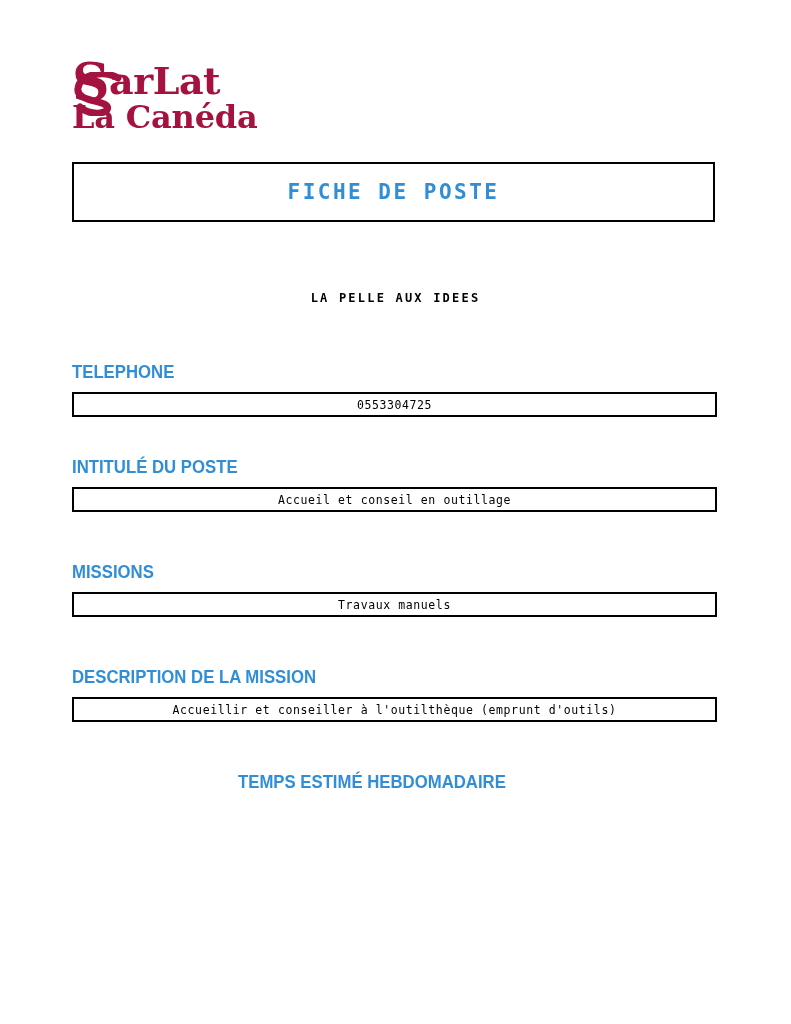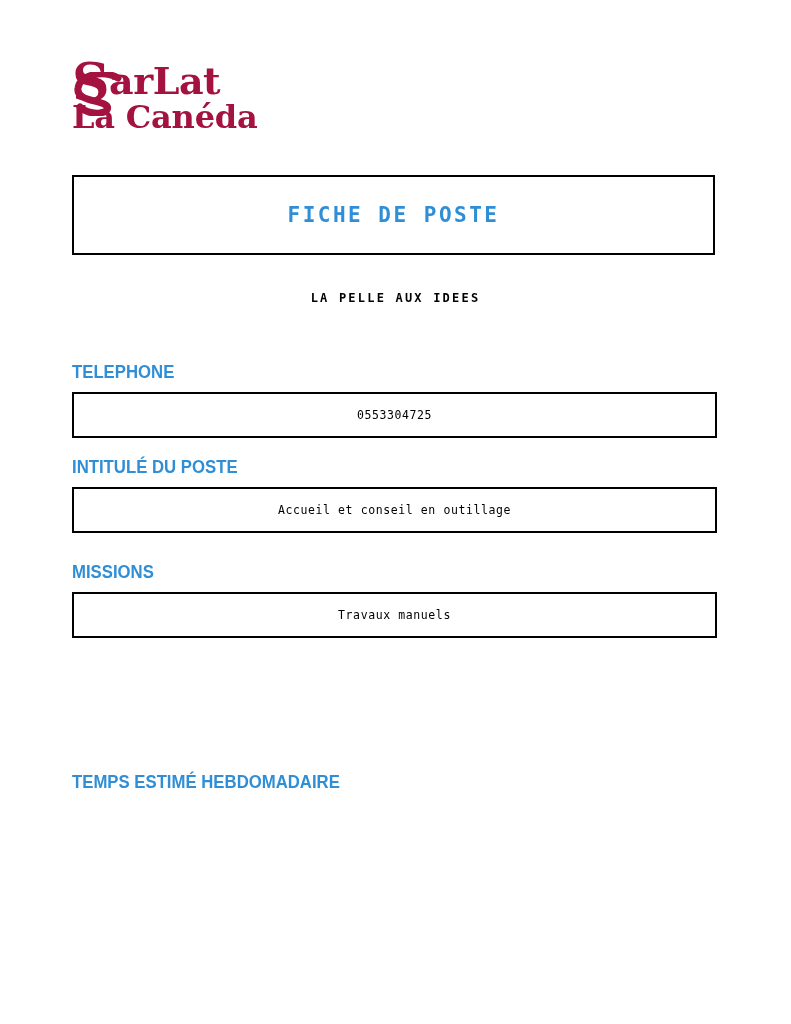--- a/index.html
+++ b/index.html
@@ -65,27 +65,26 @@
     border: 0;
     background: transparent;
   }
 
   
   .title-box {
     position: absolute;
     left: 72px;
     top: 162px;
     width: 643px;
-    height: 80px;
+    height: 60px;
     border: 2px solid #000000;
     box-sizing: border-box;
     display: flex;
     align-items: center;
     justify-content: center;
-    margin-top: 13px;
   }
   .title-text {
     font-family: "DejaVu Sans Mono", monospace;
     font-size: 21px;
     font-weight: 700;
     letter-spacing: 2.5px;
     color: #2F8ED6;
   }
 
   
@@ -115,39 +114,39 @@
     color: #2F8ED6;
     letter-spacing: 0px;
     margin: 0 0 9px 0;
     transform: scaleX(0.93);
     transform-origin: left center;
     white-space: nowrap;
   }
   .field-value-box {
     border: 2px solid #000000;
     box-sizing: border-box;
-    height: 46px;
+    height: 25px;
     display: flex;
     align-items: center;
     justify-content: center;
     background: #ffffff;
   }
   .field-value {
     font-family: "DejaVu Sans Mono", monospace;
     font-size: 11.5px;
     color: #000000;
     letter-spacing: 0.6px;
     white-space: nowrap;
   }
 
   .f-telephone { top: 362px; }
   .f-intitule  { top: 457px; }
   .f-missions  { top: 562px; }
   .f-description { top: 667px; }
-  .f-temps     { top: 772px; }
+  .f-temps     { top: 772px; text-align: center; }
 </style>
 </head>
 <body>
 
 <div class="page">
 
   <div class="logo">
     <svg class="logo-swish" viewBox="0 0 52 44" aria-hidden="true">
       <path d="M44 6 C30 -2, 6 2, 4 16 C2 28, 22 28, 30 32 C36 35, 34 40, 26 41 C18 42, 10 39, 6 35" fill="none" stroke="#A4123F" stroke-width="7" stroke-linecap="round"></path>
     </svg>
@@ -175,18 +174,24 @@
     </div>
   </div>
 
   <div class="field f-missions">
     <div class="field-label">MISSIONS</div>
     <div class="field-value-box">
       <span class="field-value">Travaux manuels</span>
     </div>
   </div>
 
+  <div class="field f-description">
+    <div class="field-label">DESCRIPTION DE LA MISSION</div>
+    <div class="field-value-box">
+      <span class="field-value">Accueillir et conseiller à l'outilthèque (emprunt d'outils)</span>
+    </div>
+  </div>
 
   <div class="field f-temps">
     <div class="field-label">TEMPS ESTIMÉ HEBDOMADAIRE</div>
   </div>
 
 </div>
 
 </body></html>

